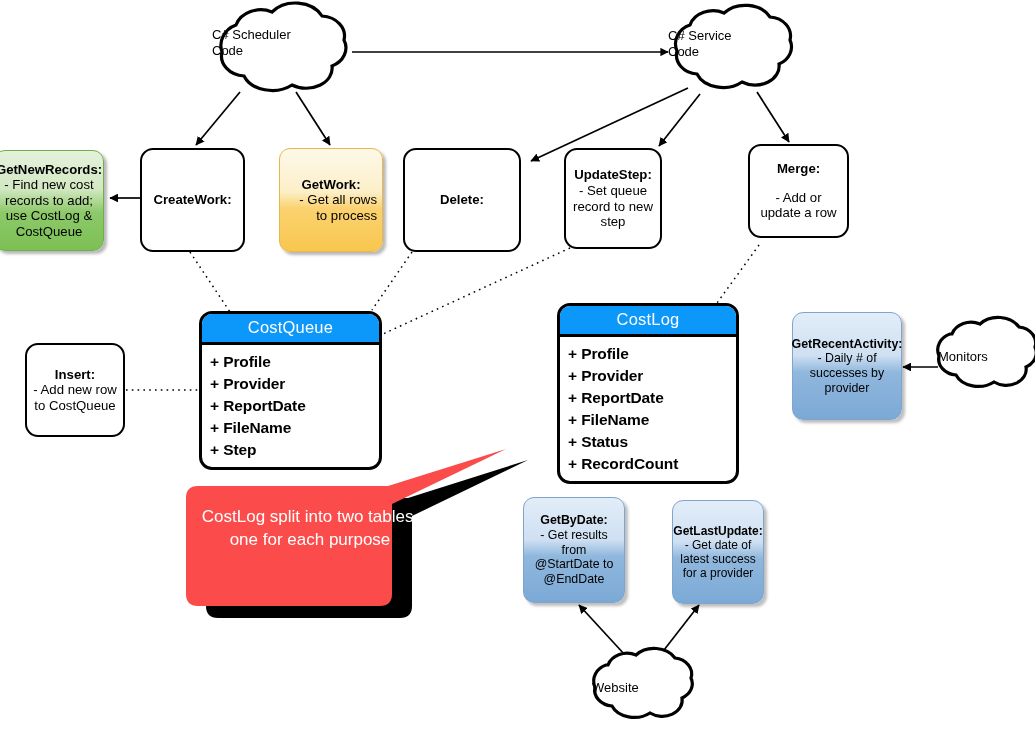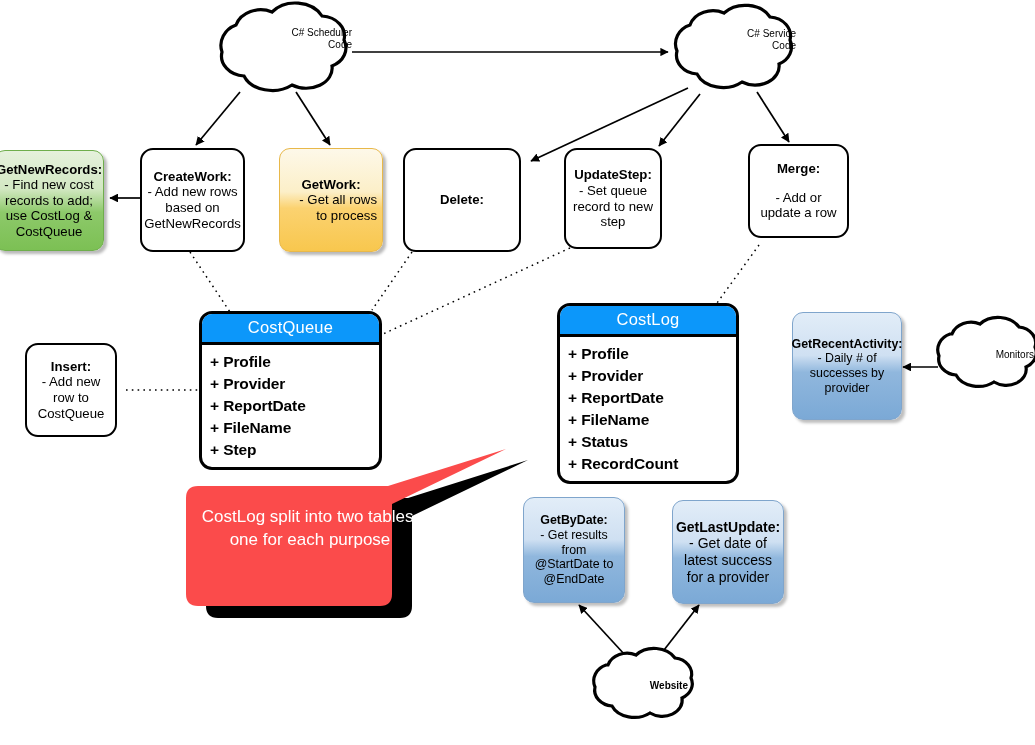--- a/index.html
+++ b/index.html
@@ -115,22 +115,22 @@
     color: #000000;
     text-align: left;
     line-height: 1.42;
     letter-spacing: -0.1px;
   }
 
   
   .cloud-label {
     position: absolute;
     z-index: 4;
-    text-align: right;
-    font-size: 10px;
+    text-align: left;
+    font-size: 13px;
     color: #000000;
     line-height: 1.2;
     pointer-events: none;
   }
 
   
   .callout-text {
     position: absolute;
     z-index: 4;
     color: #ffffff;
@@ -225,36 +225,35 @@
 
   <div class="cloud-label" style="left:668px; top:28px; width:128px;">
     <div>C# Service</div>
     <div>Code</div>
   </div>
 
   <div class="cloud-label" style="left:938px; top:349px; width:96px;">
     <div>Monitors</div>
   </div>
 
-  <div class="cloud-label" style="left:592px; top:680px; width:96px;font-weight:bold;">
+  <div class="cloud-label" style="left:592px; top:680px; width:96px;">
     <div>Website</div>
   </div>
 
   <div class="callout-text" style="left:192px; top:506px; width:236px;">
     <span>CostLog split into two tables, one for each purpose</span>
   </div>
 
   <div class="node box-green" style="left:-6px; top:150px; width:110px; height:101px;">
     <div class="ttl">GetNewRecords:</div>
     <div>- Find new cost records to add; use CostLog &amp; CostQueue</div>
   </div>
 
   <div class="node box-plain" style="left:140px; top:148px; width:105px; height:104px;">
     <div class="ttl">CreateWork:</div>
-    <div>- Add new rows based on GetNewRecords</div>
   </div>
 
   <div class="node box-yellow" style="left:279px; top:148px; width:104px; height:104px;">
     <div class="ttl">GetWork:</div>
     <div>- Get all rows to process</div>
   </div>
 
   <div class="node box-plain" style="left:403px; top:148px; width:118px; height:104px;">
     <div class="ttl">Delete:</div>
   </div>
@@ -262,36 +261,36 @@
   <div class="node box-plain" style="left:564px; top:148px; width:98px; height:101px;">
     <div class="ttl">UpdateStep:</div>
     <div>- Set queue record to new step</div>
   </div>
 
   <div class="node box-plain" style="left:748px; top:144px; width:101px; height:94px;gap:13px;">
     <div class="ttl">Merge:</div>
     <div>- Add or update a row</div>
   </div>
 
-  <div class="node box-plain" style="left:25px; top:343px; width:92px; height:94px;">
+  <div class="node box-plain" style="left:25px; top:343px; width:100px; height:94px;">
     <div class="ttl">Insert:</div>
     <div>- Add new row to CostQueue</div>
   </div>
 
   <div class="node box-blue" style="left:792px; top:312px; width:110px; height:108px; font-size:12.4px;">
     <div class="ttl">GetRecentActivity:</div>
     <div>- Daily # of successes by provider</div>
   </div>
 
   <div class="node box-blue" style="left:523px; top:497px; width:102px; height:106px; font-size:12.4px;">
     <div class="ttl">GetByDate:</div>
     <div>- Get results from @StartDate to @EndDate</div>
   </div>
 
-  <div class="node box-blue" style="left:672px; top:500px; width:112px; height:104px; font-size:14px;">
+  <div class="node box-blue" style="left:672px; top:500px; width:92px; height:104px; font-size:12px;">
     <div class="ttl">GetLastUpdate:</div>
     <div>- Get date of latest success for a provider</div>
   </div>
 
   <div class="node uml" style="left:199px; top:311px; width:183px; height:159px;">
     <div class="uml-hdr">CostQueue</div>
     <div class="uml-body">
       <div>+ Profile</div>
       <div>+ Provider</div>
       <div>+ ReportDate</div>

